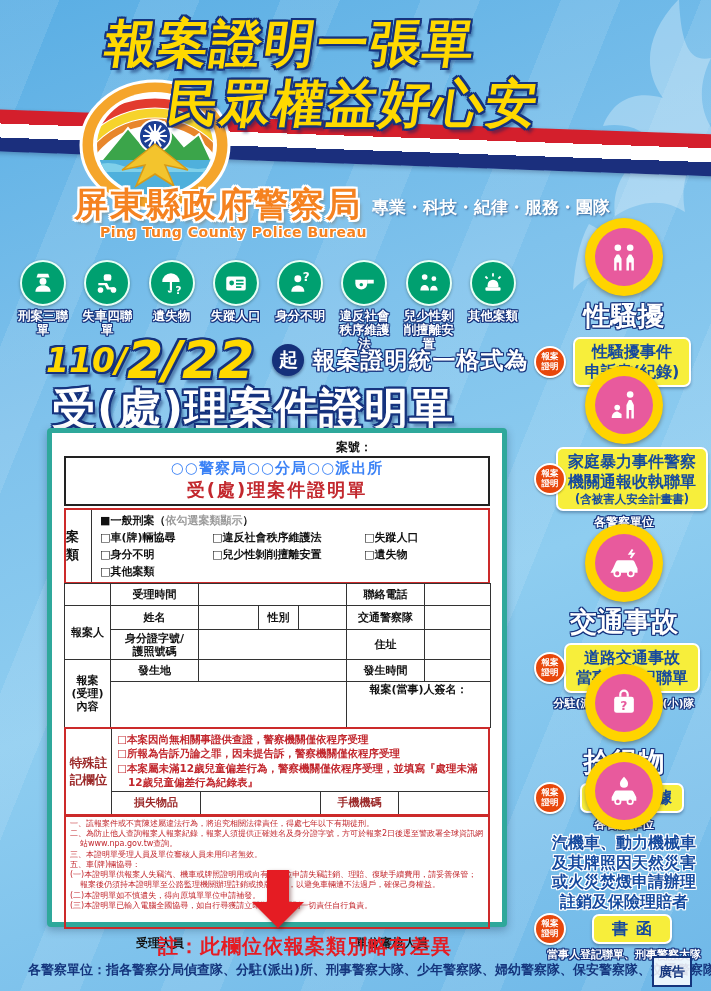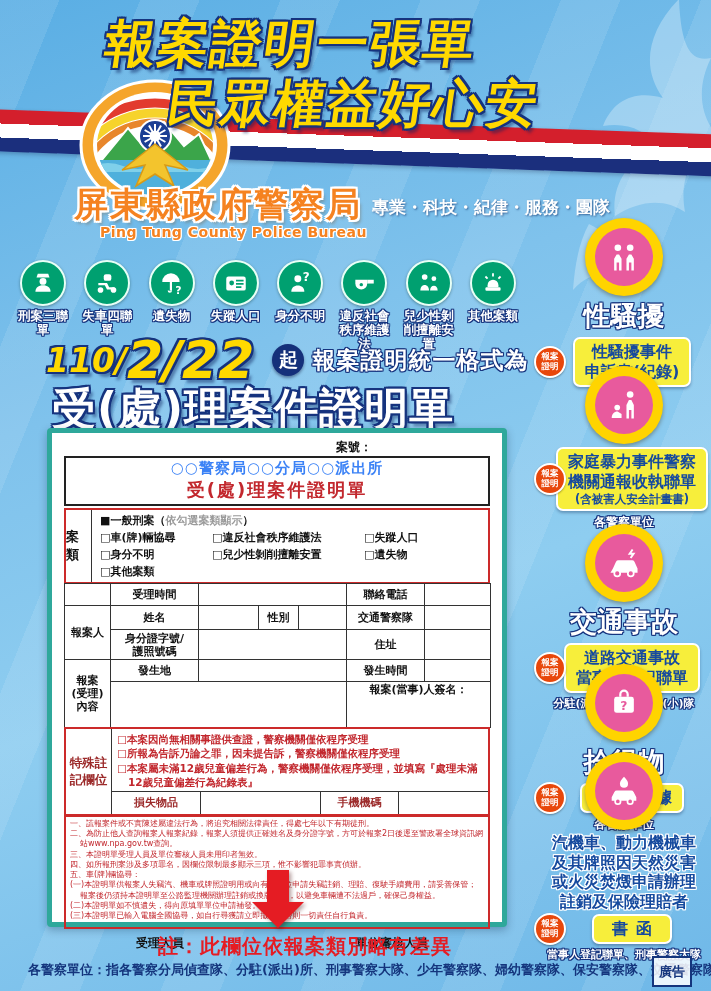--- a/index.html
+++ b/index.html
@@ -373,21 +373,20 @@
           <span class="sp-b2"></span>
         </div>
       </div>
     </div>
 
     <div class="rm-box">
       <div class="rm-main">
         <p>一、謊報案件或不實陳述屬違法行為，將追究相關法律責任，得處七年以下有期徒刑。</p>
         <p>二、為防止他人查詢報案人報案紀錄，報案人須提供正確姓名及身分證字號，方可於報案2日後逕至警政署全球資訊網站www.npa.gov.tw查詢。</p>
         <p>三、本證明單受理人員及單位審核人員未用印者無效。</p>
-        <p>四、如所報刑案涉及多項罪名，因欄位限制最多顯示三項，惟不影響犯罪事實偵辦。</p>
         <p>五、車(牌)輛協尋：</p>
         <p>(一)本證明單供報案人失竊汽、機車或牌照證明用或向有關單位申請失竊註銷、理賠、復駛手續費用，請妥善保管；報案後仍須持本證明單至公路監理機關辦理註銷或換牌手續，以避免車輛遭不法過戶，確保己身權益。</p>
         <p>(二)本證明單如不慎遺失，得向原填單單位申請補發。</p>
         <p>(三)本證明單已輸入電腦全國協尋，如自行尋獲請立即撤銷，否則一切責任自行負責。</p>
 
       </div>
     </div>
 
     <div class="form-footer">
       <span class="ff-receiver">受理人員</span>

